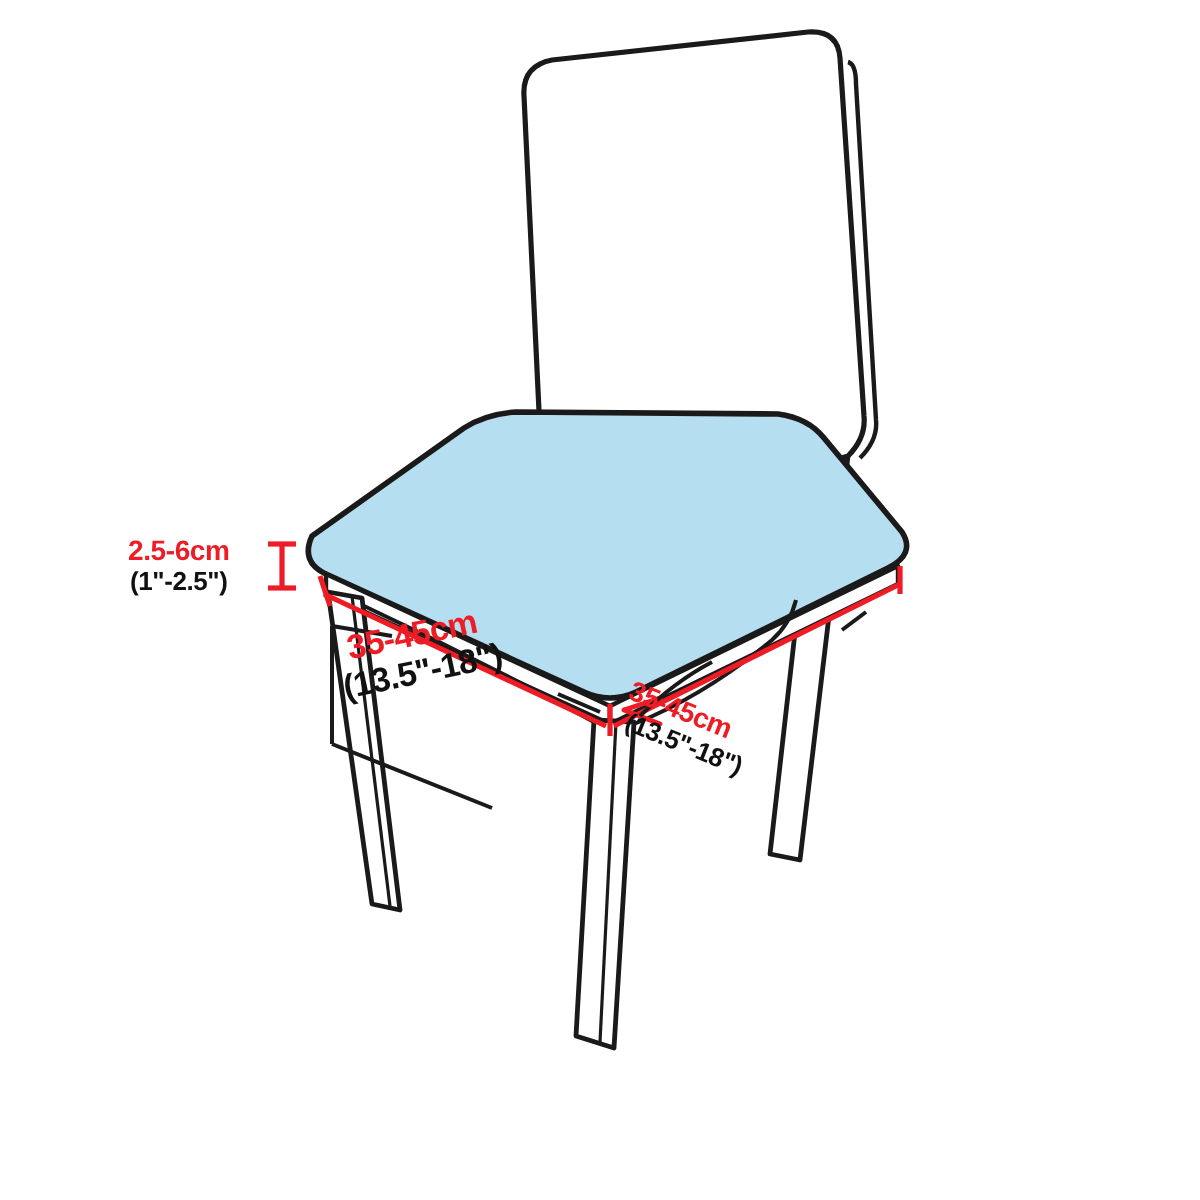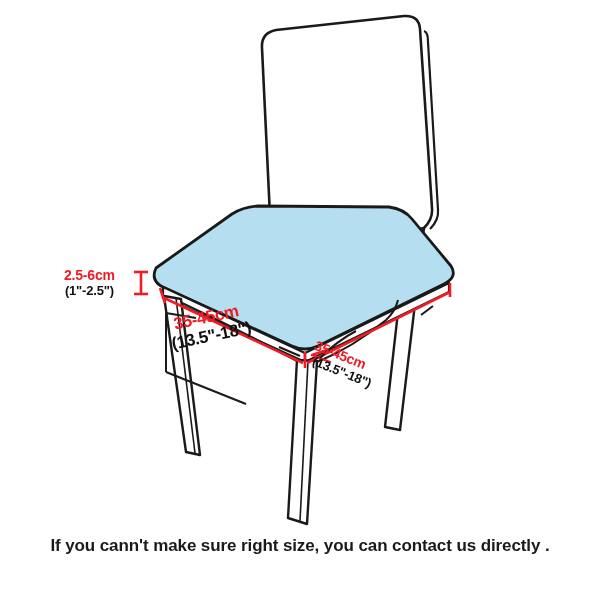--- a/index.html
+++ b/index.html
@@ -209,15 +209,14 @@
   <div class="dim-label" id="label-depth-left">
     <div class="dim-cm">35-45cm</div>
     <div class="dim-in">(13.5"-18")</div>
   </div>
 
   <div class="dim-label" id="label-depth-right">
     <div class="dim-cm">35-45cm</div>
     <div class="dim-in">(13.5"-18")</div>
   </div>
 
-  <div id="caption">If you cann't make sure right size,  you can contact us directly .</div>
 
 </div>
 
 </body></html>

